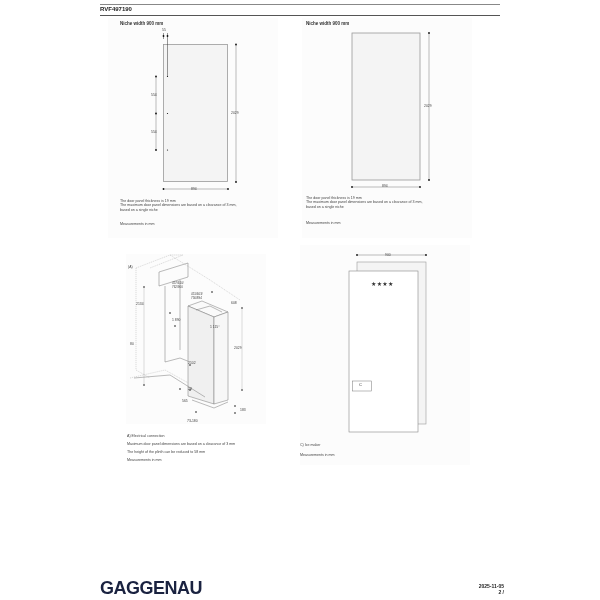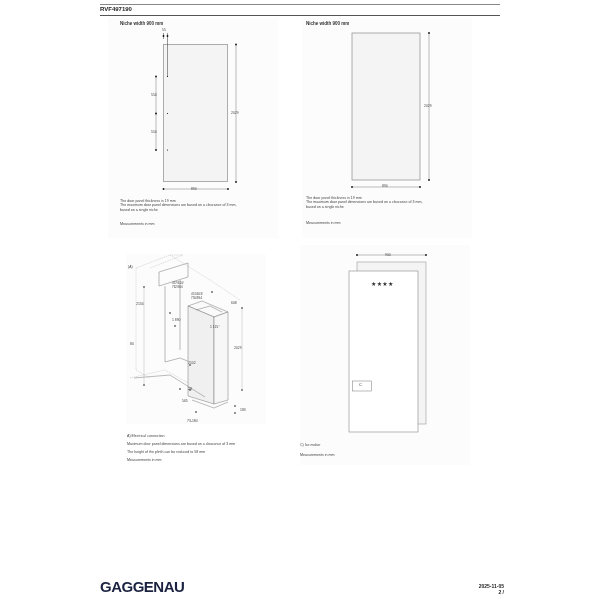--- a/index.html
+++ b/index.html
@@ -6,21 +6,21 @@
     body { width: 600px; height: 600px; position: relative; overflow: hidden;
            font-family: "Liberation Sans", sans-serif; color: #222; }
     .header { position: absolute; left: 100px; top: 4px; width: 400px; height: 10px;
               border-top: 1px solid #888; border-bottom: 1px solid #555; }
     .model { position: absolute; left: 0; top: 1px; font-size: 6px; font-weight: bold; letter-spacing: 0; }
     .panel { position: absolute; background: #fcfcfc; }
     .ptitle { position: absolute; font-size: 4.5px; font-weight: bold; color: #333; }
     .note { position: absolute; font-size: 3.6px; line-height: 4.3px; color: #444; }
     .dim { position: absolute; font-size: 3.4px; color: #444; }
     svg { position: absolute; overflow: visible; }
-    .logo { position: absolute; left: 100px; top: 578px; font-size: 15px; font-weight: bold;
+    .logo { position: absolute; left: 100px; top: 578px; font-size: 18px; font-weight: bold;
             color: #1a2240; letter-spacing: -0.5px; }
     .date { position: absolute; right: 96px; top: 583px; font-size: 5px; font-weight: bold; text-align: right; line-height: 6px; }
   </style>
 </head>
 <body>
 
 <div class="header">
   <span class="model">RVF497190</span>
 </div>
 

